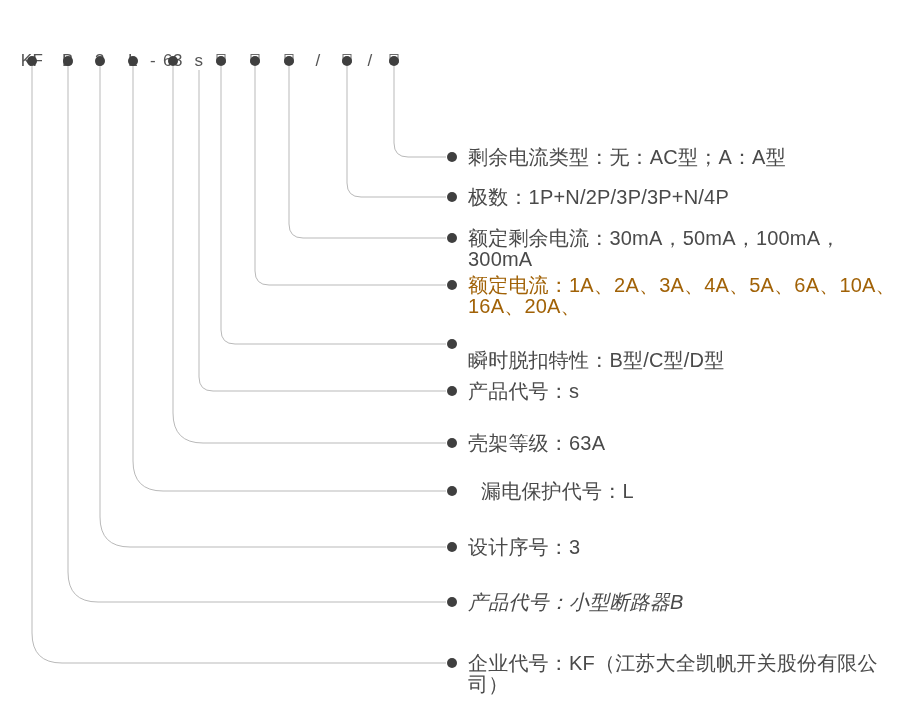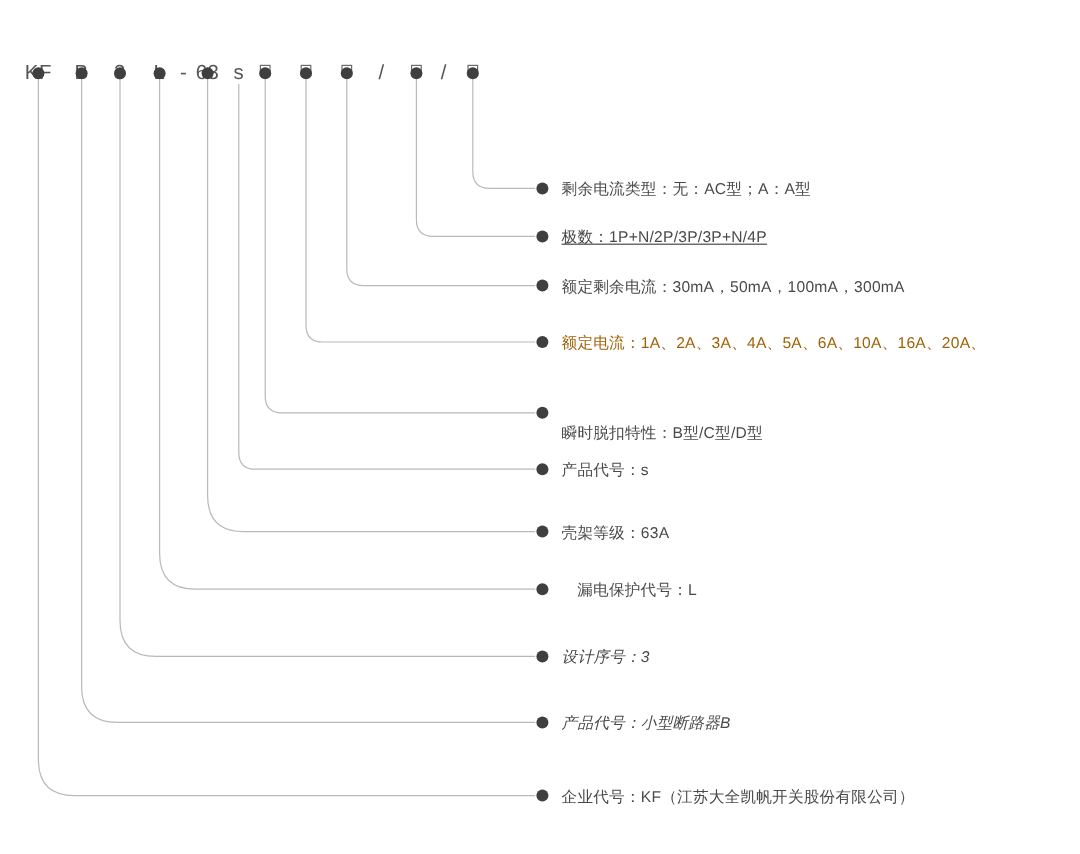--- a/index.html
+++ b/index.html
@@ -49,21 +49,21 @@
     width: 10px;
     height: 10px;
     margin-left: -5px;
     margin-top: -5px;
     border-radius: 50%;
     background: #3f3f3f;
   }
   .label {
     position: absolute;
     color: #4a4a4a;
-    font-size: 13px;
+    font-size: 20px;
     line-height: 21px;
     white-space: pre-line;
     letter-spacing: 0.2px;
   }
   .label .cont {
     display: block;
     padding-left: 34px;
   }
 </style>
 </head>
@@ -118,25 +118,25 @@
       <div class="code-token" style="left: 318px; top: 52px;">/</div>
       <div class="code-token sym" style="left: 347px; top: 52px;"><span class="sq"></span></div>
       <div class="node-dot" style="left: 347px; top: 61px; background: rgb(63, 63, 63);"></div>
       <div class="code-token" style="left: 370px; top: 52px;">/</div>
       <div class="code-token sym" style="left: 394px; top: 52px;"><span class="sq"></span></div>
       <div class="node-dot" style="left: 394px; top: 61px; background: rgb(63, 63, 63);"></div>
     </div>
 
   <div id="label-layer">
       <div class="label" style="left: 468px; top: 147px; color: rgb(74, 74, 74);"><span>剩余电流类型：无：AC型；A：A型</span></div>
-      <div class="label" style="left: 468px; top: 187px; color: rgb(74, 74, 74); text-decoration: underline;"><span>极数：1P+N/2P/3P/3P+N/4P</span></div>
+      <div class="label" style="left: 468px; top: 187px; color: rgb(74, 74, 74);"><span>极数：1P+N/2P/3P/3P+N/4P</span></div>
       <div class="label" style="left: 468px; top: 228px; color: rgb(74, 74, 74);"><span>额定剩余电流：30mA，50mA，100mA，300mA</span></div>
       <div class="label" style="left: 468px; top: 275px; color: #a16207;"><span>额定电流：1A、2A、3A、4A、5A、6A、10A、16A、20A、</span></div>
       <div class="label" style="left: 468px; top: 334px; color: rgb(74, 74, 74); margin-top: 16px;"><span>瞬时脱扣特性：B型/C型/D型</span></div>
       <div class="label" style="left: 468px; top: 381px; color: rgb(74, 74, 74);"><span>产品代号：s</span></div>
       <div class="label" style="left: 468px; top: 433px; color: rgb(74, 74, 74);"><span>壳架等级：63A</span></div>
       <div class="label" style="left: 448px; top: 481px; color: rgb(74, 74, 74); margin-left: 33px;"><span>漏电保护代号：L</span></div>
-      <div class="label" style="left: 468px; top: 537px; color: rgb(74, 74, 74); font-style: italic;"><span>设计序号：3</span></div>
+      <div class="label" style="left: 468px; top: 537px; color: rgb(74, 74, 74);"><span>设计序号：3</span></div>
       <div class="label" style="left: 468px; top: 592px; color: rgb(74, 74, 74); font-style: italic;"><span>产品代号：小型断路器B</span></div>
       <div class="label" style="left: 468px; top: 653px; color: rgb(74, 74, 74);"><span>企业代号：KF（江苏大全凯帆开关股份有限公司）</span></div>
     </div>
 
 </div>
 
 </body></html>

